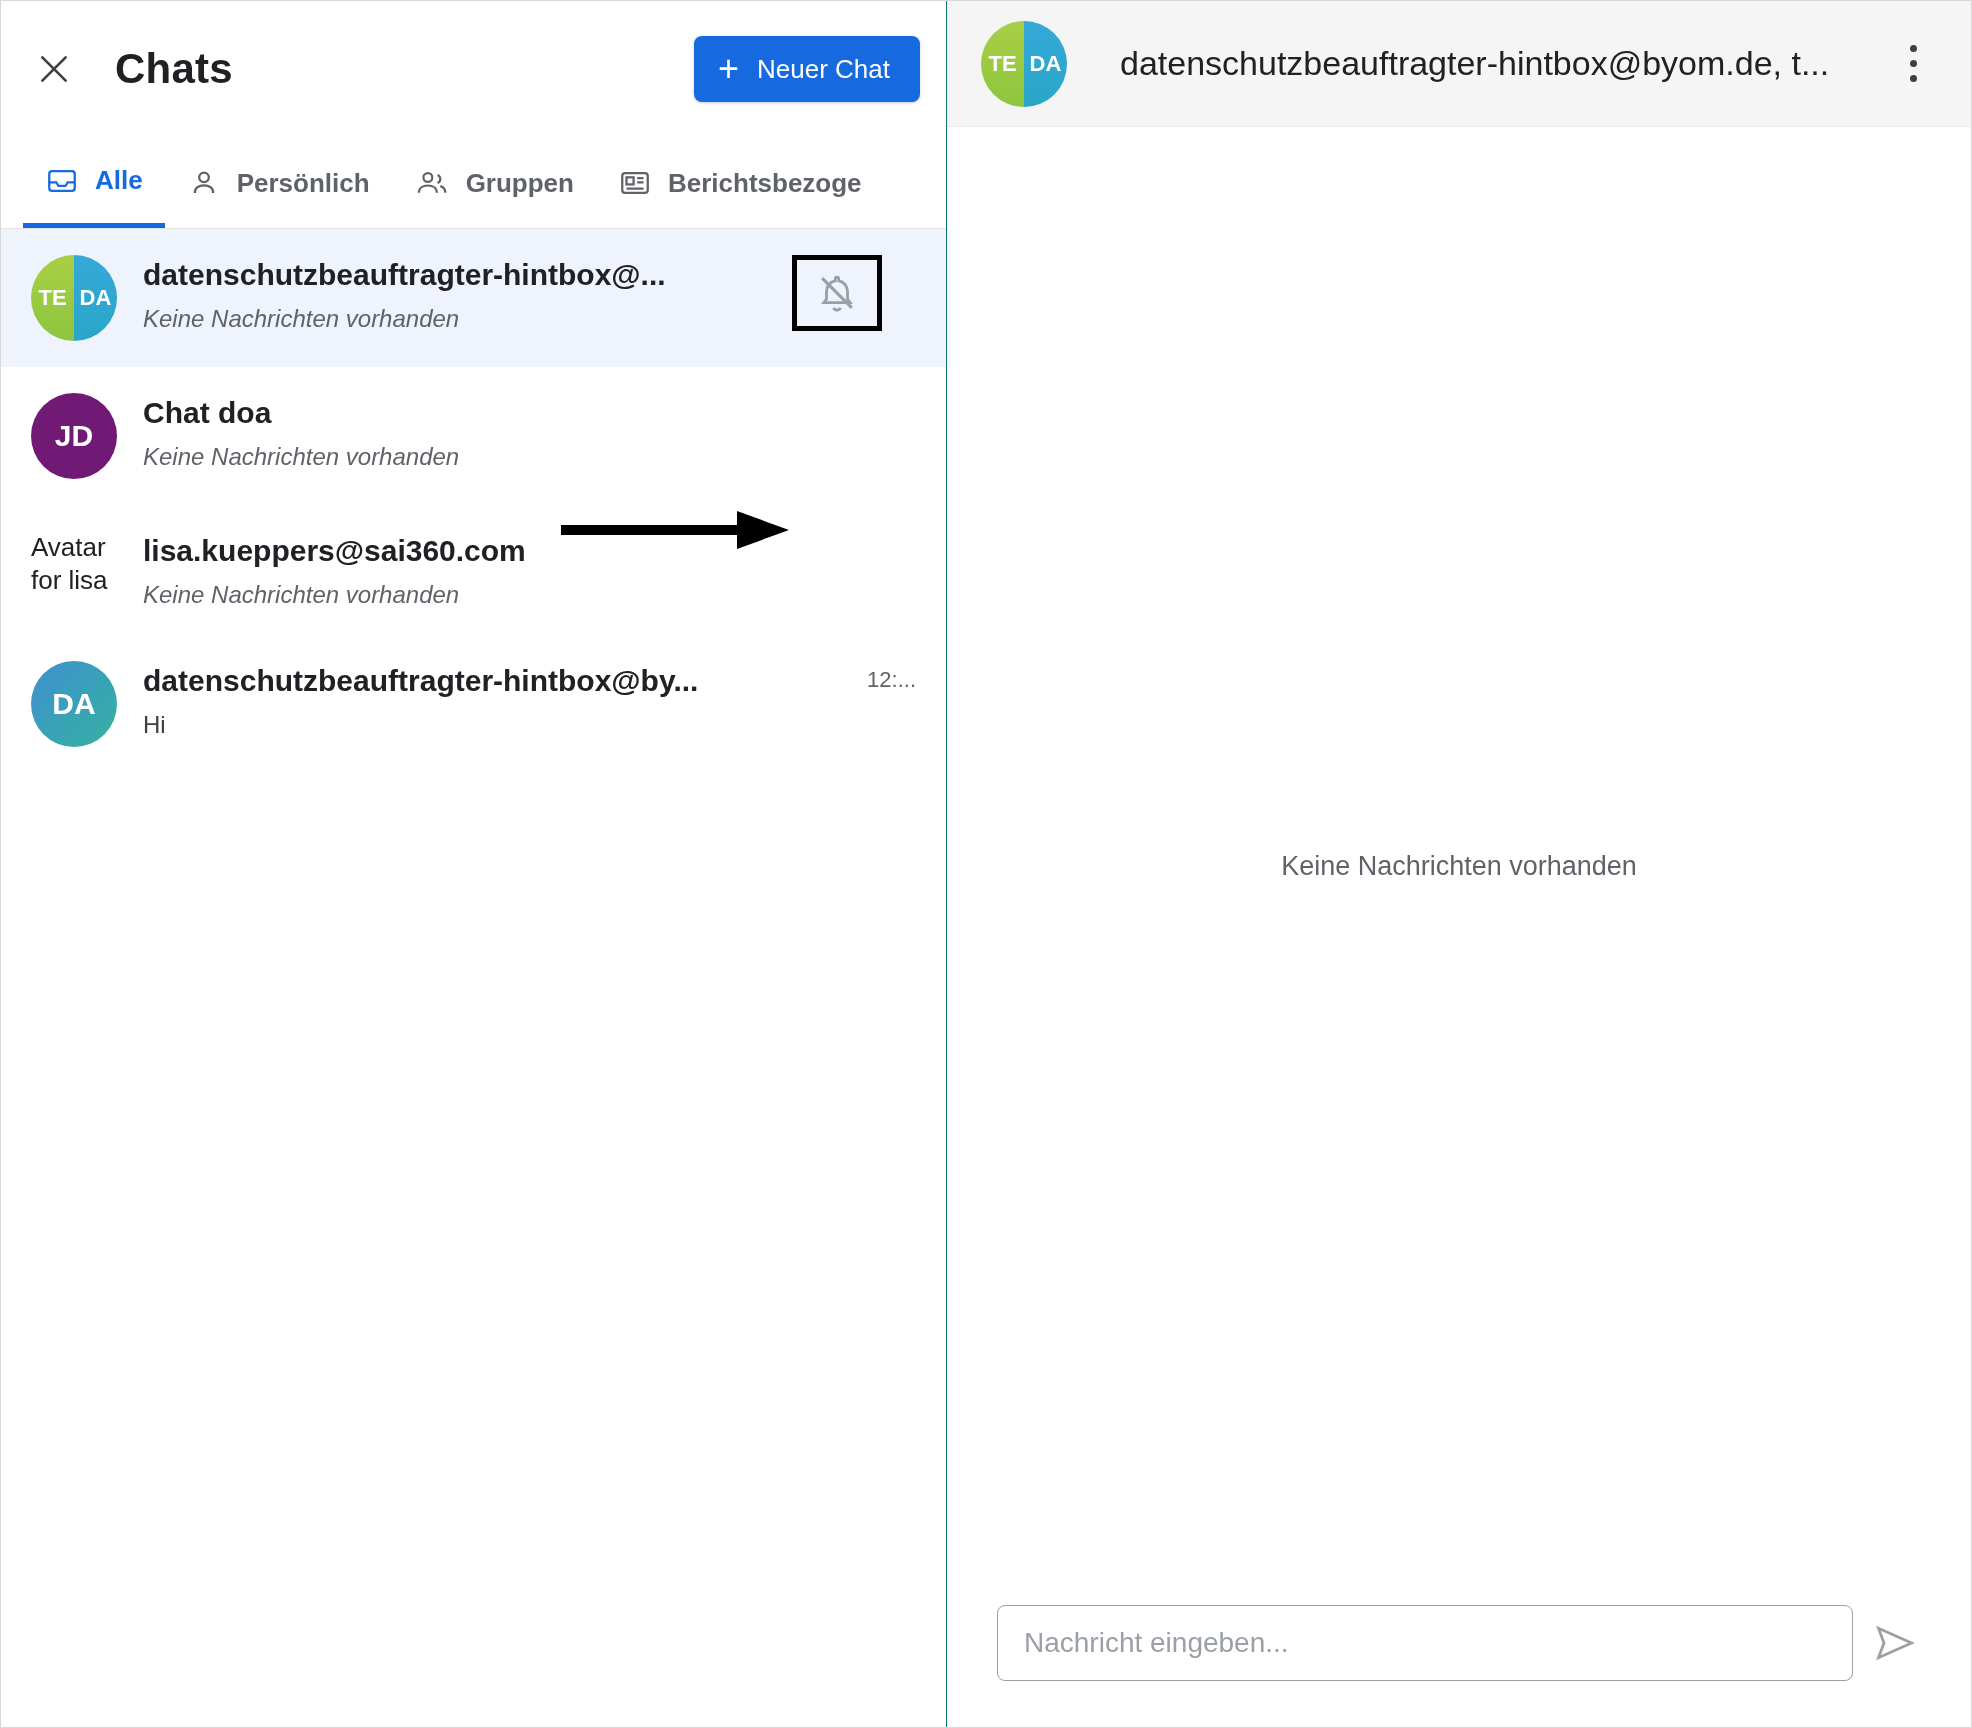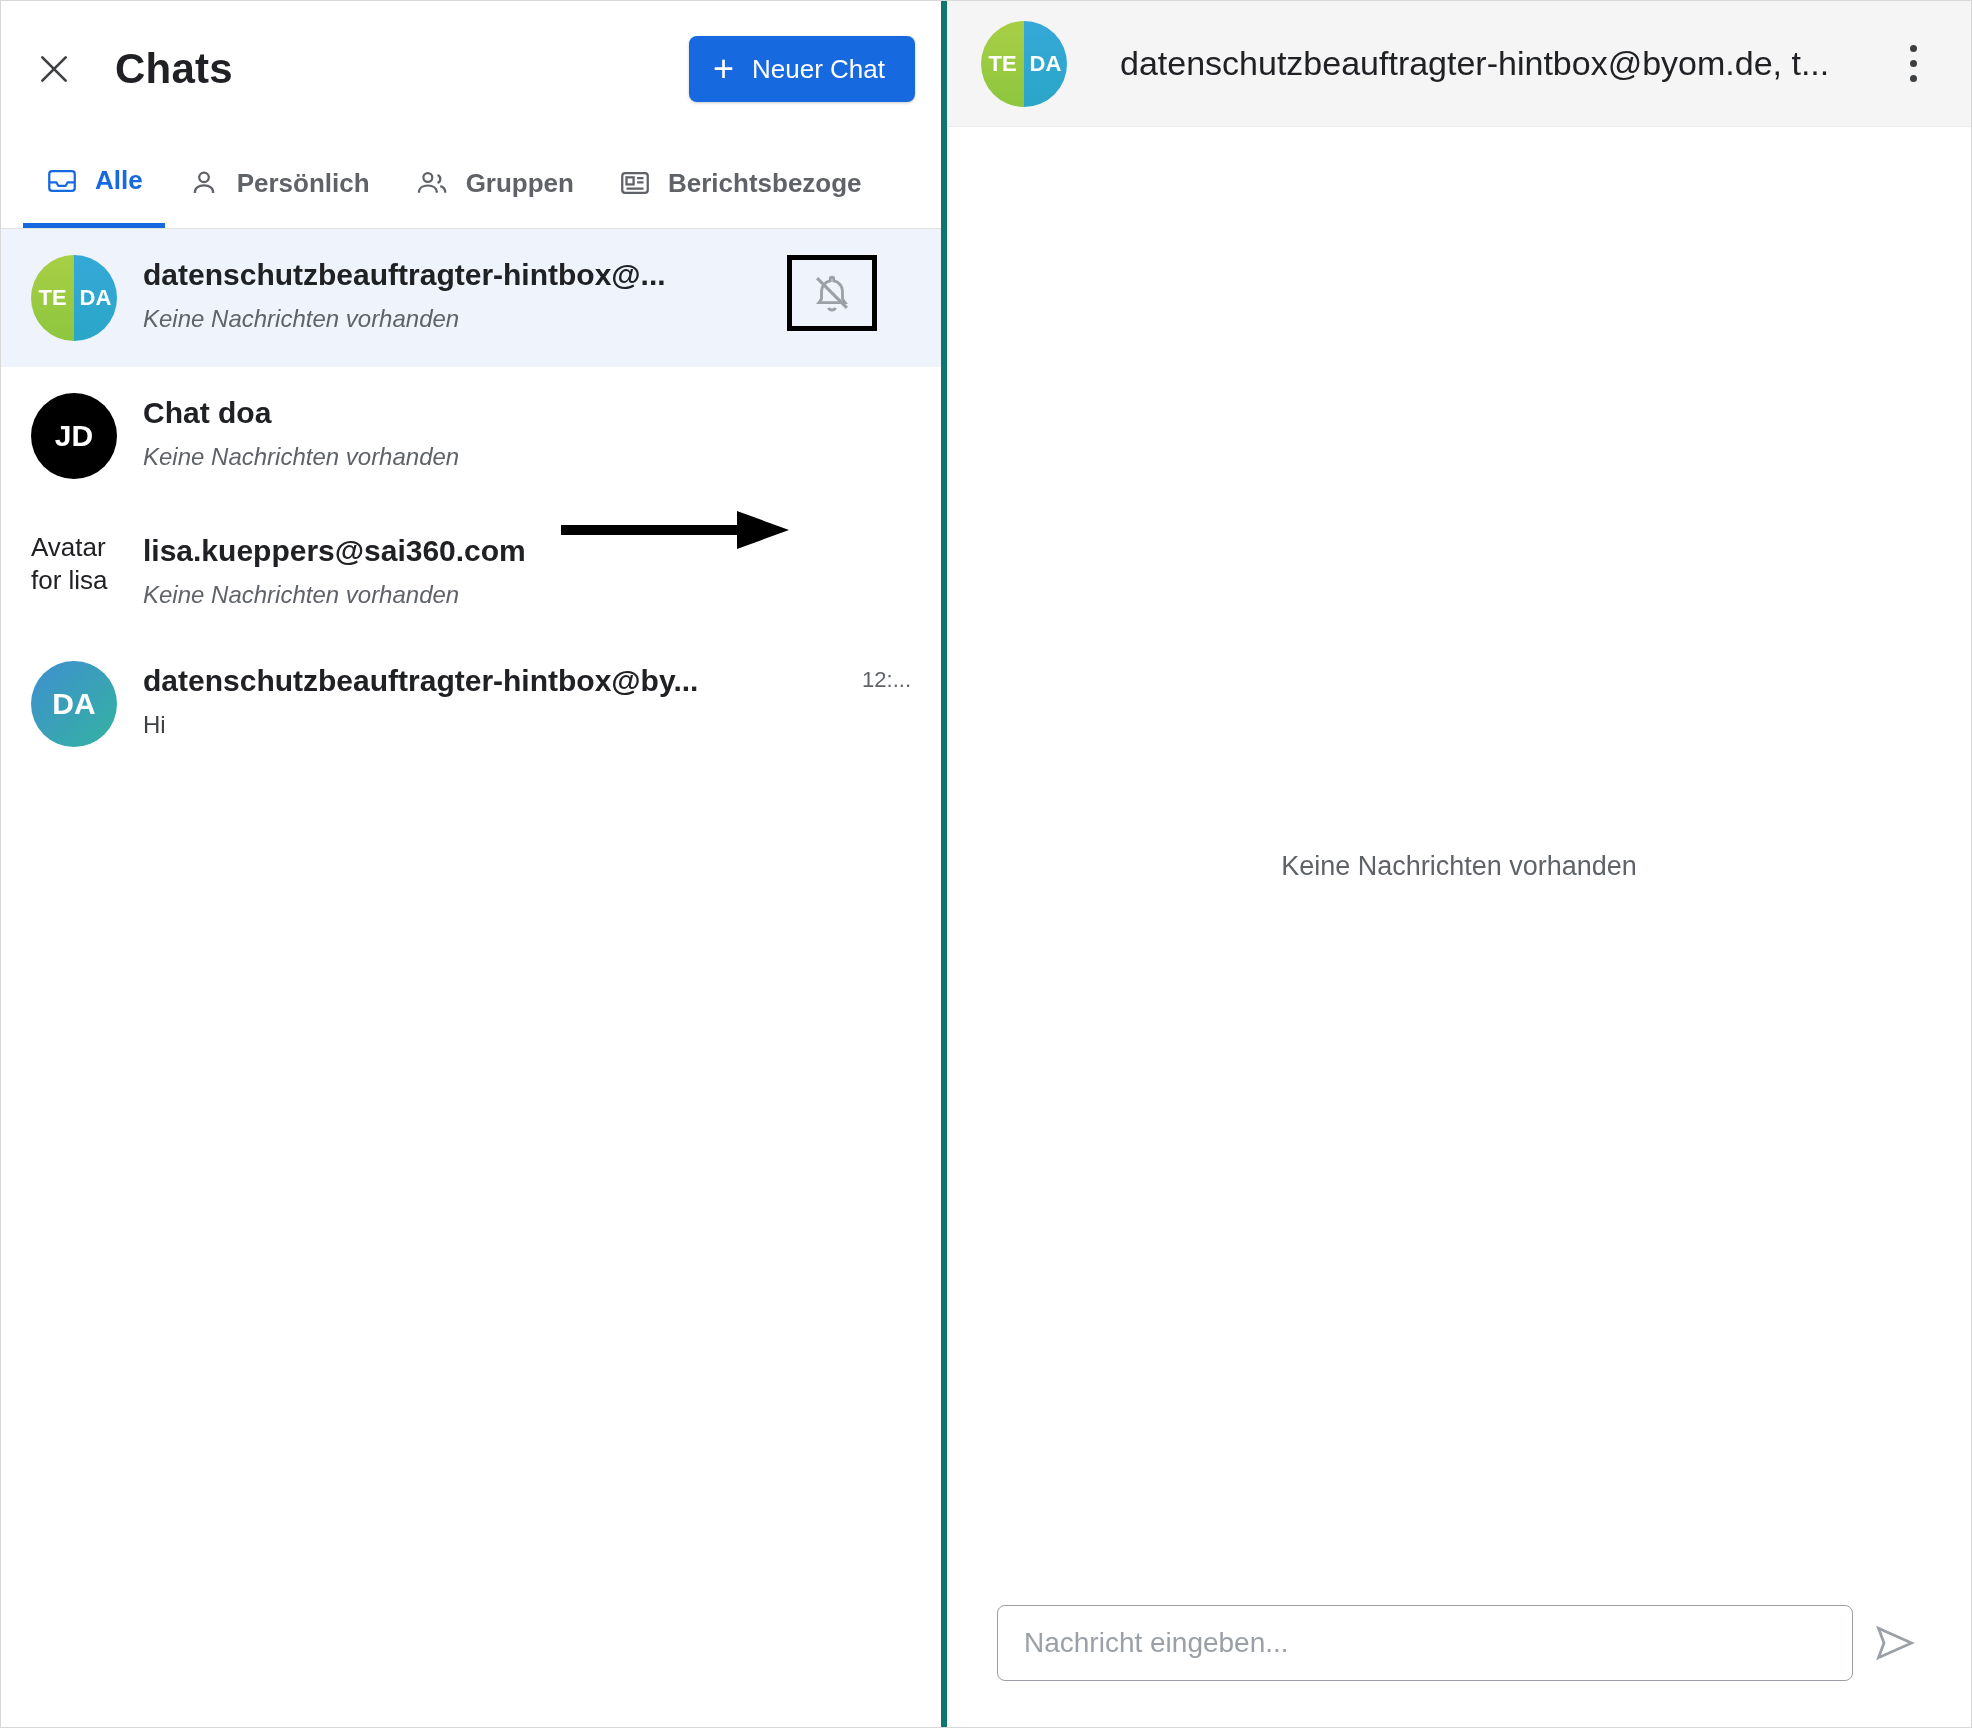--- a/index.html
+++ b/index.html
@@ -21,21 +21,21 @@
     display: flex;
     box-sizing: border-box;
     border: 1px solid #d8d8d8;
   }
 
   
   .left-panel {
     width: 946px;
     height: 100%;
     box-sizing: border-box;
-    border-right: 6px solid #0f766e;
+    border-right: 1px solid #0f766e;
     display: flex;
     flex-direction: column;
     background: #ffffff;
   }
   .left-header {
     height: 136px;
     display: flex;
     align-items: center;
     padding: 0 26px 0 30px;
     box-sizing: border-box;
@@ -150,21 +150,21 @@
     width: 50%;
     height: 100%;
     display: flex;
     align-items: center;
     justify-content: center;
     font-size: 22px;
     font-weight: bold;
   }
   .avatar .half.left  { background: linear-gradient(180deg,#a8cf45,#8dc63f); }
   .avatar .half.right { background: linear-gradient(180deg,#35a8d8,#2aa6c8); }
-  .avatar.purple { background: #000000; }
+  .avatar.purple { background: #701a75; }
   .avatar.teal   { background: linear-gradient(135deg,#3f8fd0,#34b3a0); }
 
   .avatar-text {
     width: 86px;
     margin-right: 26px;
     flex: none;
     font-size: 26px;
     color: #202124;
     line-height: 1.25;
   }

